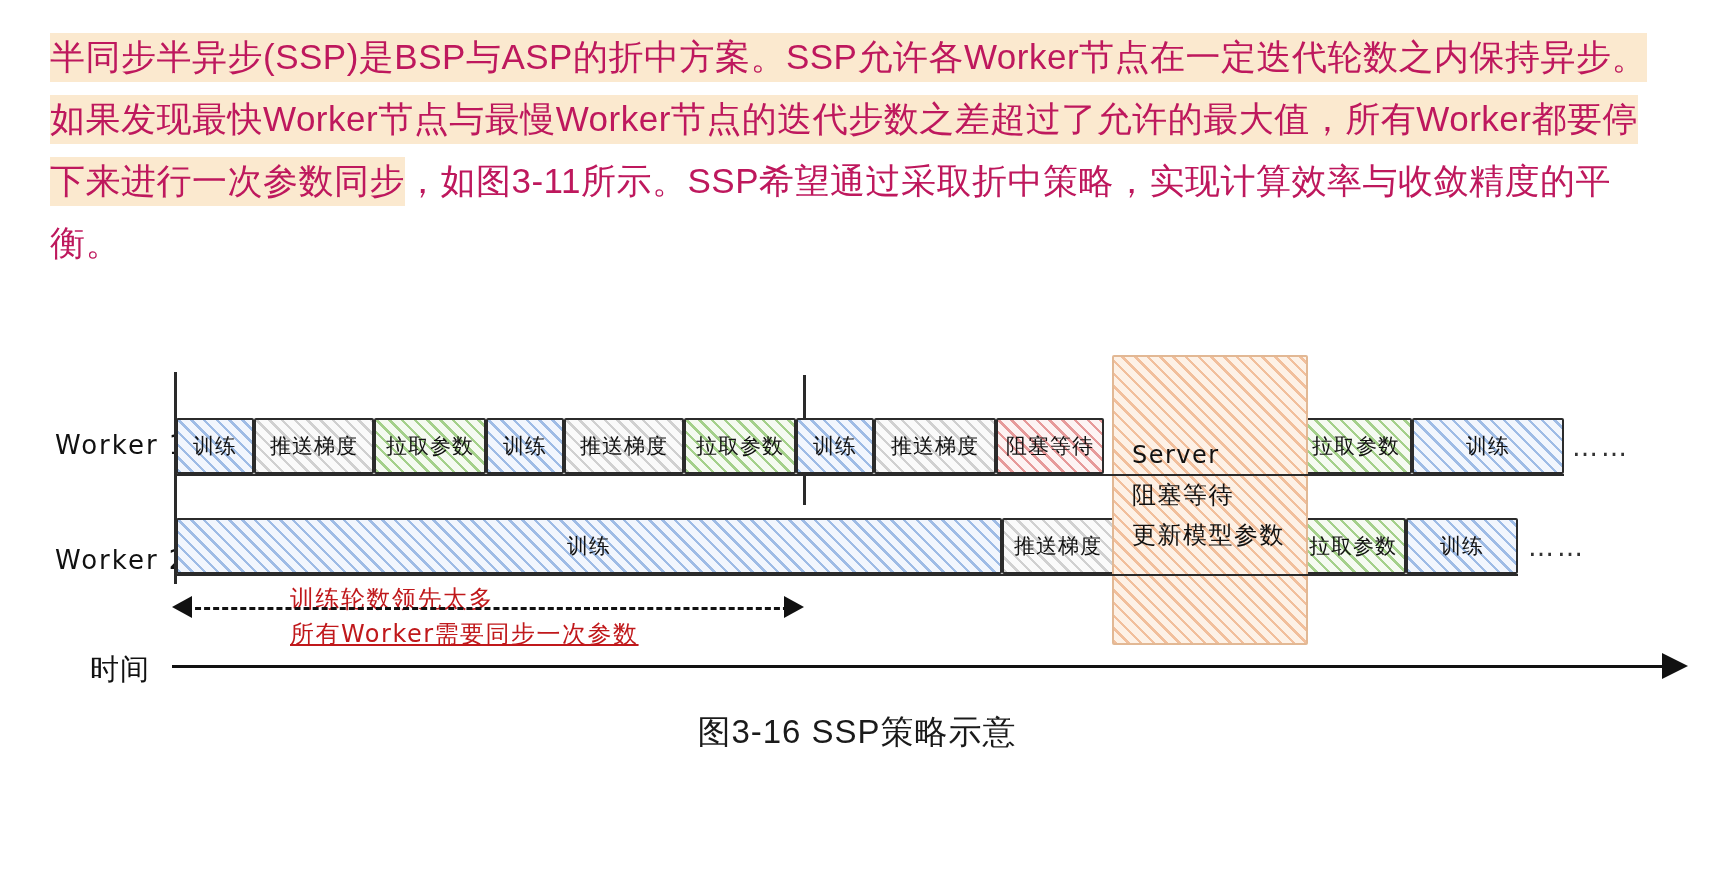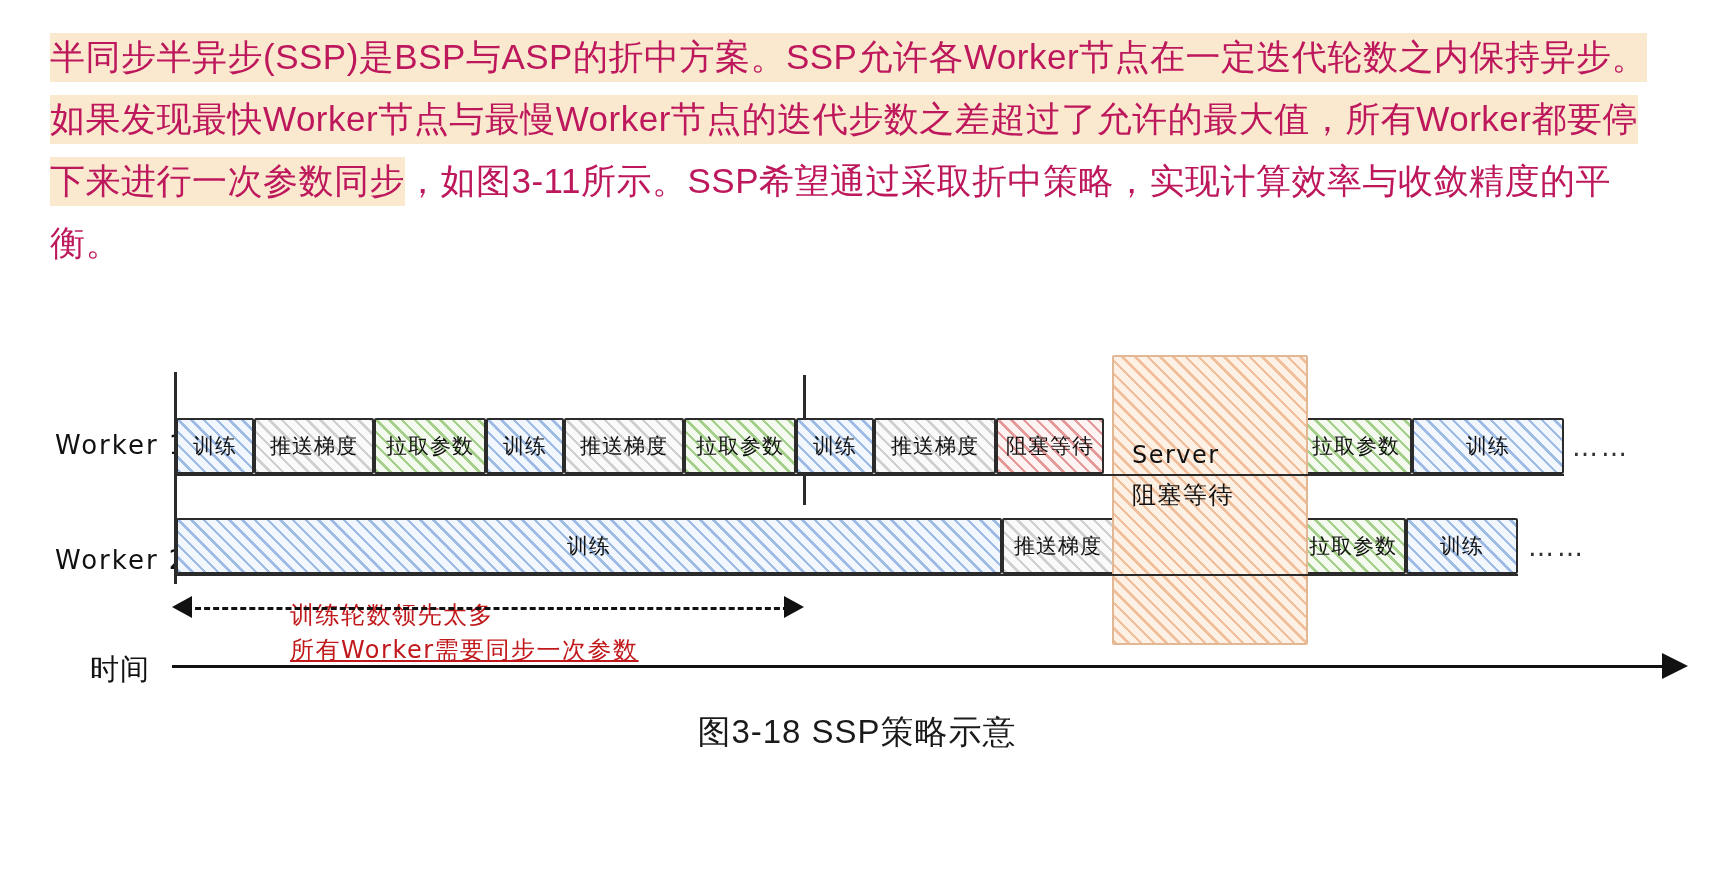--- a/index.html
+++ b/index.html
@@ -118,21 +118,20 @@
   }
 
   
   .annot{
     position:absolute;
     color:#c0181b;
     font-size:24px;
     letter-spacing:1.5px;
     font-family:"DejaVu Sans",sans-serif;
     white-space:nowrap;
-    margin-top:16px;
   }
   #annot1{ left:290px; top:583px; }
   #annot2{ left:290px; top:618px;text-decoration:underline; }
 
   
   #span-line{
     position:absolute; left:186px; top:607px; width:612px;
     border-top:3px dashed #111;
   }
   .arrowhead{ position:absolute; width:0;height:0; }
@@ -232,29 +231,30 @@
       <span>拉取参数</span>
     </div>
     <div class="blk train" style="left: 1406px; top: 518px; width: 112px; height: 56px;">
       <span>训练</span>
     </div>
   </div>
 
 <div class="blk server" id="server-box" style="left: 1112px; top: 355px; width: 196px; height: 290px;">
     <div>Server</div>
     <div>阻塞等待</div>
+    <div>更新模型参数</div>
   </div>
 
 <div class="annot" id="annot1">训练轮数领先太多</div>
 <div class="annot" id="annot2">所有Worker需要同步一次参数</div>
 <div id="span-line"></div>
 <div class="arrowhead" id="arrow-left"></div>
 <div class="arrowhead" id="arrow-right"></div>
 
 <div id="time-axis"></div>
 <div id="time-arrow"></div>
 
-<div id="caption">图3-18 SSP策略示意</div>
+<div id="caption">图3-16 SSP策略示意</div>
 
 <div class="ellipsis" style="left: 1572px; top: 432px;">……</div>
 <div class="ellipsis" style="left: 1528px; top: 532px;">……</div>
 <div class="hline" style="left: 176px; top: 474px; width: 1388px;"></div>
 <div class="hline" style="left: 176px; top: 574px; width: 1342px;"></div>
 
 </body></html>

